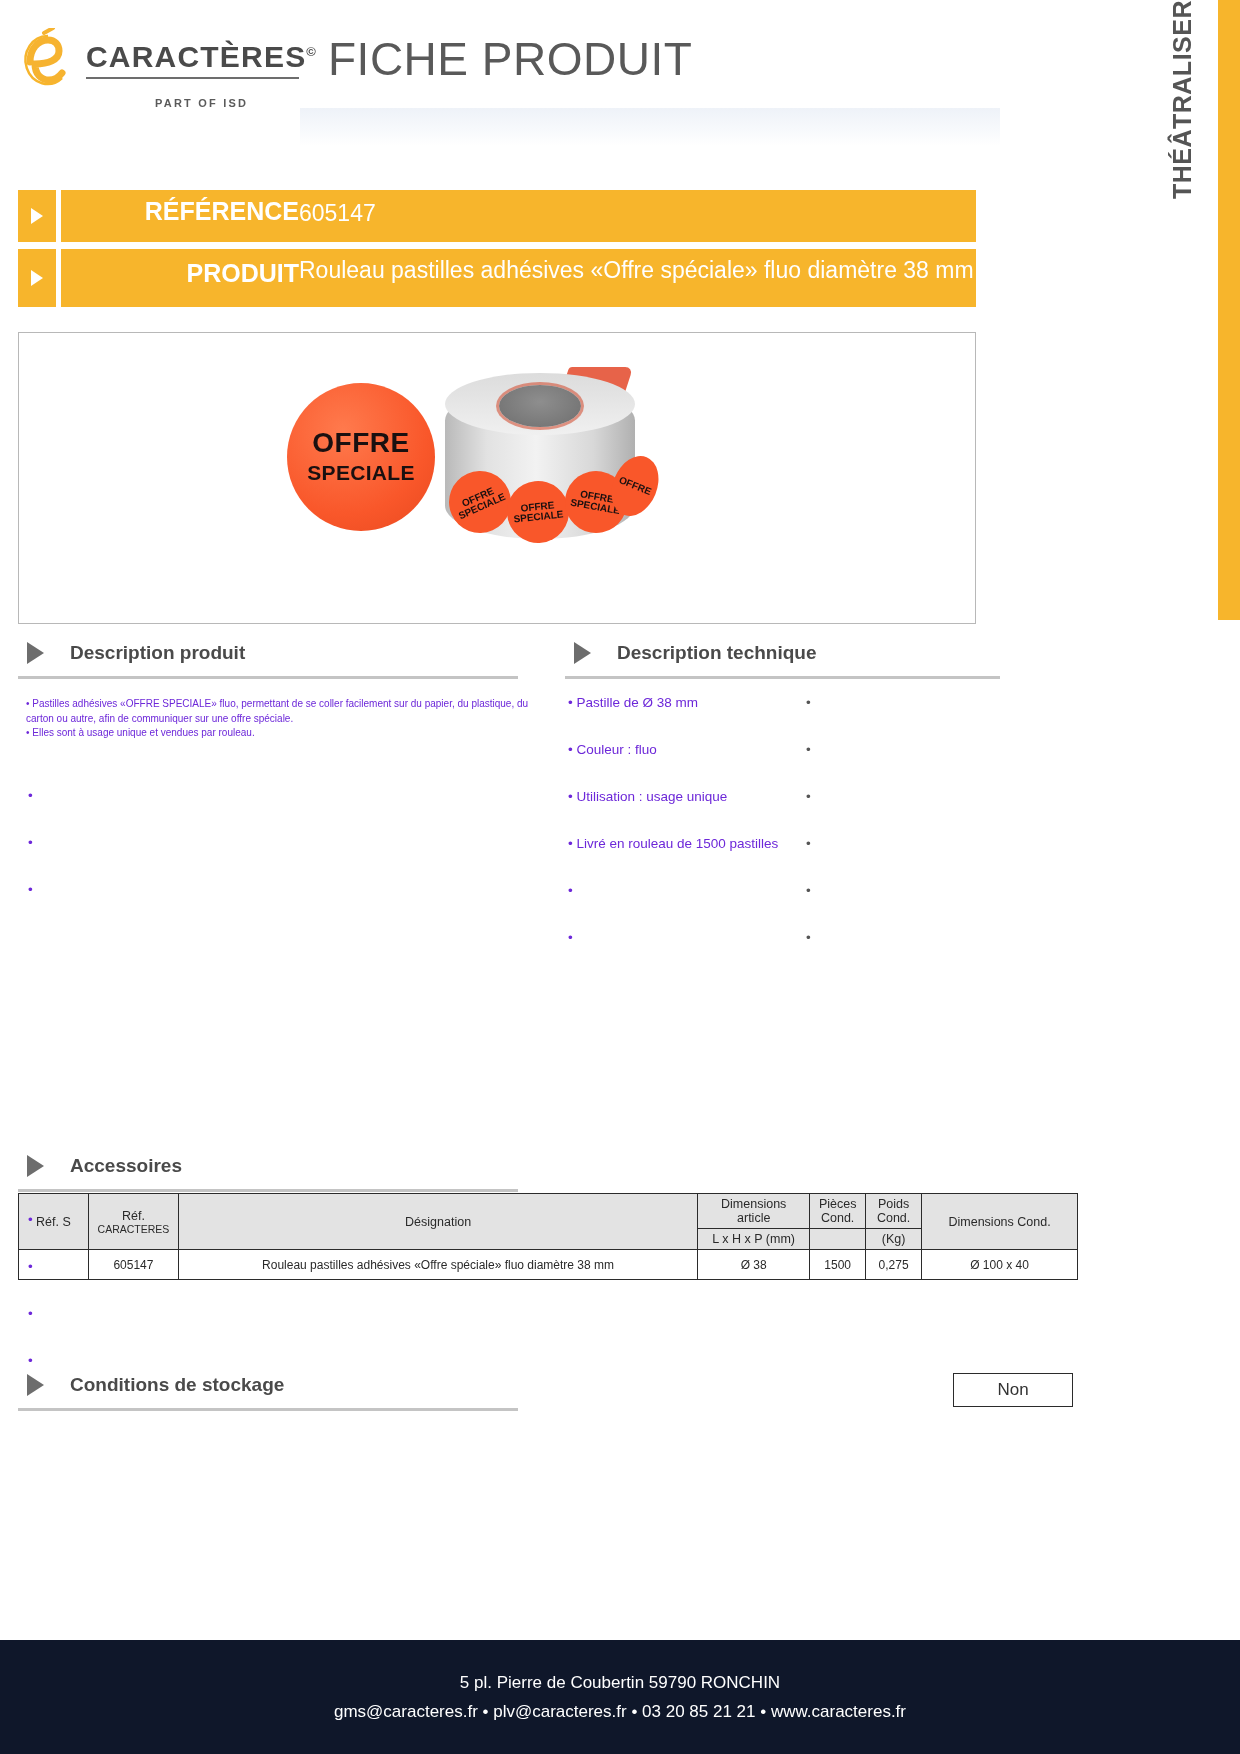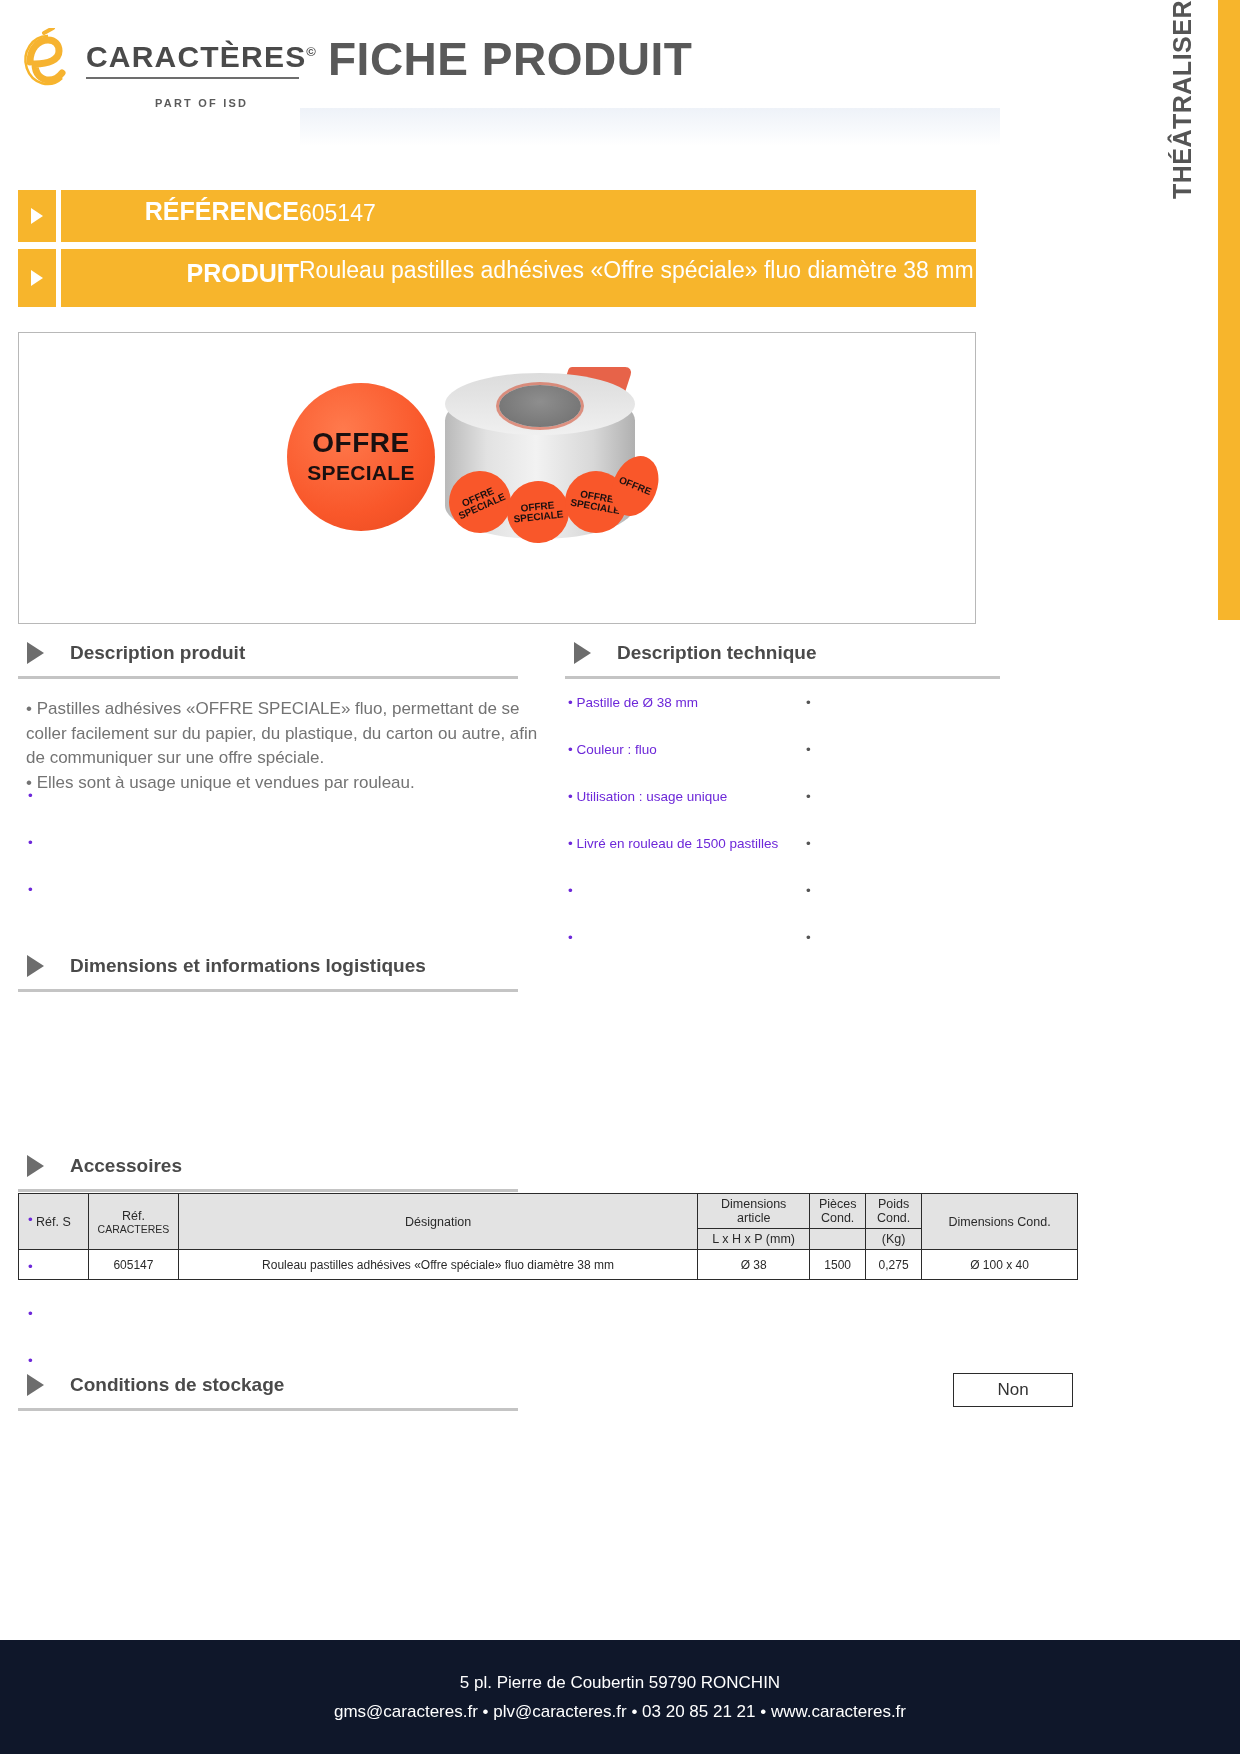--- a/index.html
+++ b/index.html
@@ -38,21 +38,21 @@
     letter-spacing: 1.2px; line-height: 1; position: relative;
   }
   .logo-name .cr { font-size: 13px; vertical-align: super; }
   .logo-rule { height: 2px; background: #6d6d6d; margin-top: 5px; width: 213px; }
   .logo-sub {
     font-size: 11px; font-weight: bold; color: #5a5a5a;
     letter-spacing: 2.2px; margin-top: 18px;
   }
   .doc-title {
     position: absolute; left: 328px; top: 32px;
-    font-size: 46px; font-weight: bold; color: #595959; letter-spacing: 0.5px; text-align: center;
+    font-size: 46px; font-weight: normal; color: #595959; letter-spacing: 0.5px; text-align: center;
   }
   .header-gradient {
     position: absolute; left: 300px; top: 108px; width: 700px; height: 38px;
     background: linear-gradient(to bottom, #eef2f8 0%, #f7f9fc 55%, #ffffff 100%);
   }
 
   
   .bar { position: absolute; display: flex; align-items: stretch; }
   .bar-arrow {
     width: 38px; background: #f7b52c;
@@ -134,21 +134,21 @@
     width: 0; height: 0; border-left: 17px solid #6d6d6d;
     border-top: 11px solid transparent; border-bottom: 11px solid transparent;
     margin-left: 9px;
   }
   .sec-head .txt {
     font-size: 19px; font-weight: bold; color: #4a4a4a; margin-left: 26px;
   }
   .sec-head .rule { height: 3px; background: #c4c4c4; margin-top: 12px; }
 
   
-  .col { position: absolute; font-size: 17px; color: #737373; line-height: 1.45; }
+  .col { position: absolute; font-size: 10px; color: #6d28d9; line-height: 1.45; }
   .col p { margin-bottom: 0; }
   .spaced-list li { list-style: none; margin-bottom: 32px; font-size: 13.5px; color: #6d28d9; }
   .dot-col { position: absolute; }
   .dot-col li { list-style: none; margin-bottom: 32px; font-size: 13.5px; color: #555; }
 
   
   .logi-table {
     position: absolute; left: 18px; top: 1193px; width: 1060px;
     border-collapse: collapse; font-size: 12.5px; color: #2a2a2a;
   }
@@ -291,27 +291,20 @@
   </ul>
   <ul class="dot-col" style="left:806px; top:695px; width:120px;">
     <li>•</li>
     <li>•</li>
     <li>•</li>
     <li>•</li>
     <li>•</li>
     <li>•</li>
   </ul>
 
-  <div class="sec-head" style="left:18px; top:955px; width:500px;">
-    <div class="row">
-      <div class="tri"></div>
-      <div class="txt">Dimensions et informations logistiques</div>
-    </div>
-    <div class="rule"></div>
-  </div>
 
   <table class="logi-table">
     <thead>
       <tr>
         <th rowspan="2" style="width:70px;">Réf. S</th>
         <th rowspan="2" style="width:90px;">
           <div>Réf.</div>
           <div class="small">CARACTERES</div>
         </th>
         <th rowspan="2" style="width:520px;">Désignation</th>

